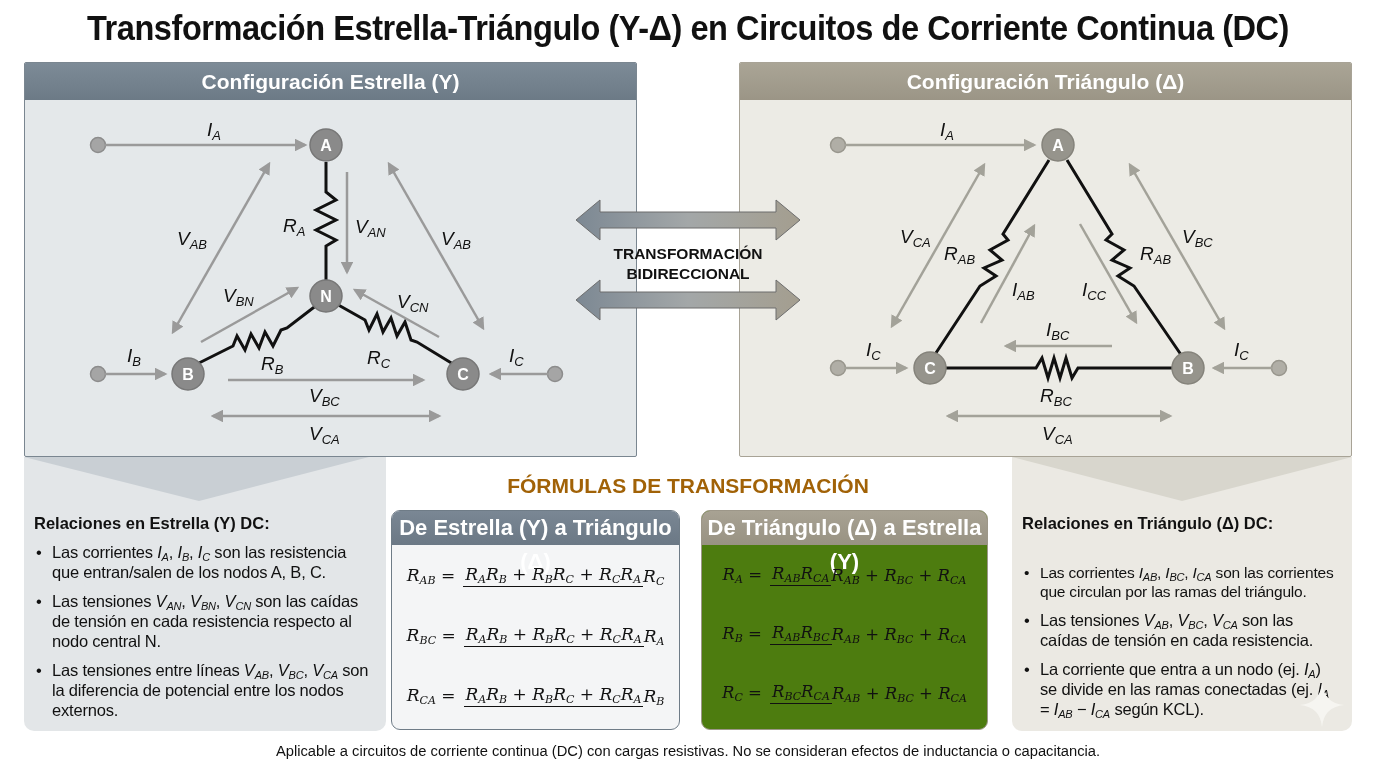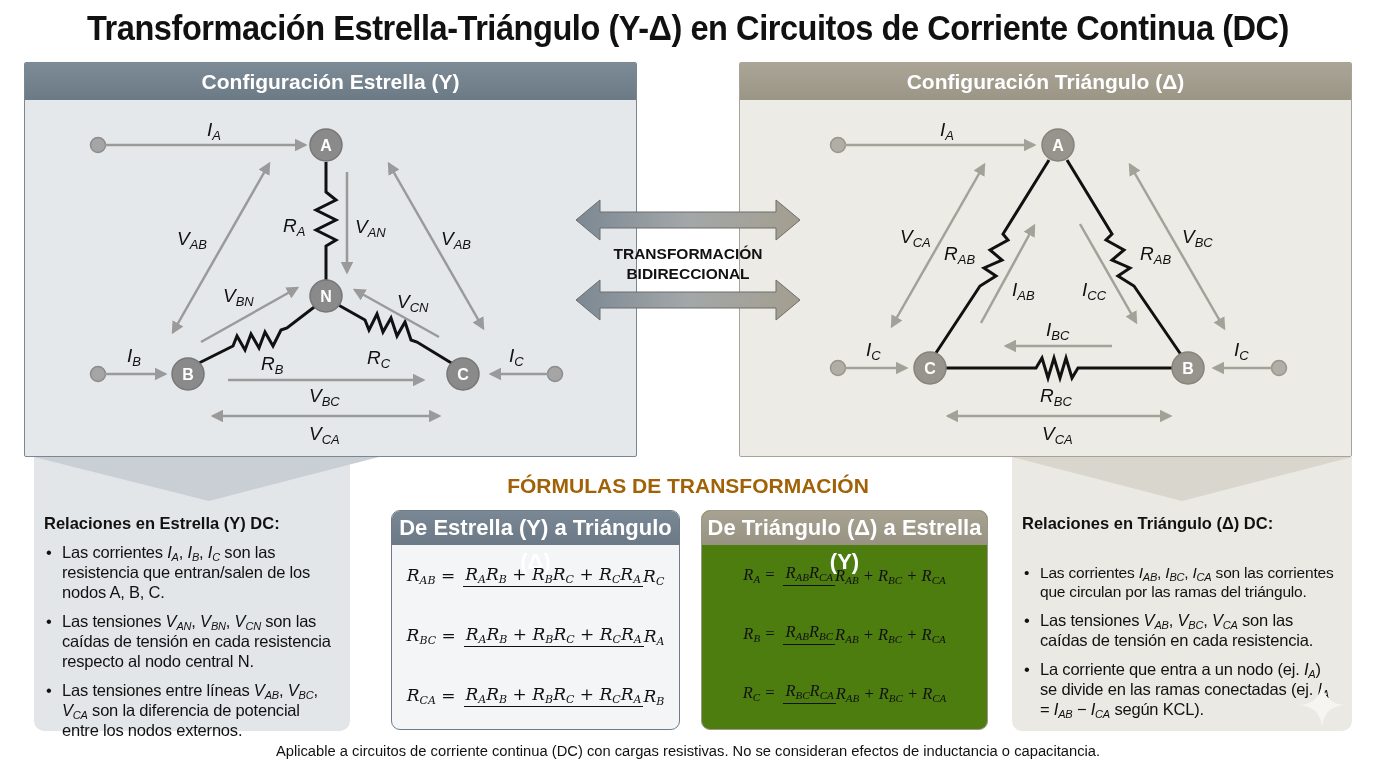--- a/index.html
+++ b/index.html
@@ -28,21 +28,21 @@
   .mid-label {
     position: absolute; left: 578px; top: 244px; width: 220px; text-align: center;
     font-size: 15.5px; font-weight: bold; line-height: 20px; color: #111;
   }
   .mid-arrows { position: absolute; left: 570px; top: 190px; }
 
   .notes {
     position: absolute; border-radius: 0 0 10px 10px; padding: 56px 12px 10px 10px;
     font-size: 16.5px; line-height: 20px;
   }
-  .notes-star { left: 34px; top: 457px; width: 316px; height: 274px; background: #e3e6e8; }
+  .notes-star { left: 24px; top: 457px; width: 362px; height: 274px; background: #e3e6e8; }
   .notes-delta { left: 1012px; top: 457px; width: 340px; height: 274px; background: #ebe9e3; }
   .notes .chev { position: absolute; left: 0; top: 0; }
   .notes h3 { font-size: 16.5px; font-weight: bold; margin-bottom: 9px; position: relative; }
   .notes ul { list-style: none; position: relative; }
   .notes li { position: relative; padding-left: 18px; margin-bottom: 9px; letter-spacing: -0.2px; }
   .notes li::before { content: "•"; position: absolute; left: 2px; top: 0; }
   .notes i { font-style: italic; }
   .notes sub { font-size: 11px; font-style: italic; vertical-align: -3px; line-height: 0; }
   .sparkle { position: absolute; right: 8px; bottom: 4px; }
 
@@ -56,21 +56,21 @@
   .fbox-a { left: 391px; top: 510px; width: 289px; height: 220px; background: #f4f5f6; border: 1.5px solid #6f7c87; }
   .fbox-b { left: 701px; top: 510px; width: 287px; height: 220px; background: #4d7c0f; border: 1.5px solid #9d9789; }
   .fbox-header { height: 34px; line-height: 34px; text-align: center; color: #fff; font-size: 22px; font-weight: bold; }
   .fbox-a .fbox-header { background: linear-gradient(#7a8794, #6b7885); }
   .fbox-b .fbox-header { background: linear-gradient(#a8a293, #989282); }
   .eq {
     display: flex; align-items: center; justify-content: center;
     font-family: "DejaVu Serif", serif; font-style: italic; font-size: 17px; color: #111;
     height: 60px;
   }
-  .fbox-b .eq { height: 59px; font-size: 16.5px; font-family: Liberation Serif, serif; }
+  .fbox-b .eq { height: 59px; font-size: 16.5px; }
   .eq .lhs { margin-right: 8px; white-space: nowrap; }
   .eq .frac { display: inline-flex; flex-direction: row; align-items: center; }
   .eq .num { padding: 0 2px 2px; border-bottom: 1.6px solid #111; white-space: nowrap; }
   .eq .den { padding-top: 2px; white-space: nowrap; }
   .eq sub { font-size: 11px; vertical-align: -3px; line-height: 0; }
 
   .footer {
     position: absolute; left: 0; top: 742px; width: 1376px; text-align: center;
     font-size: 15.5px; color: #111; transform: scaleX(0.95); transform-origin: center;
   }

